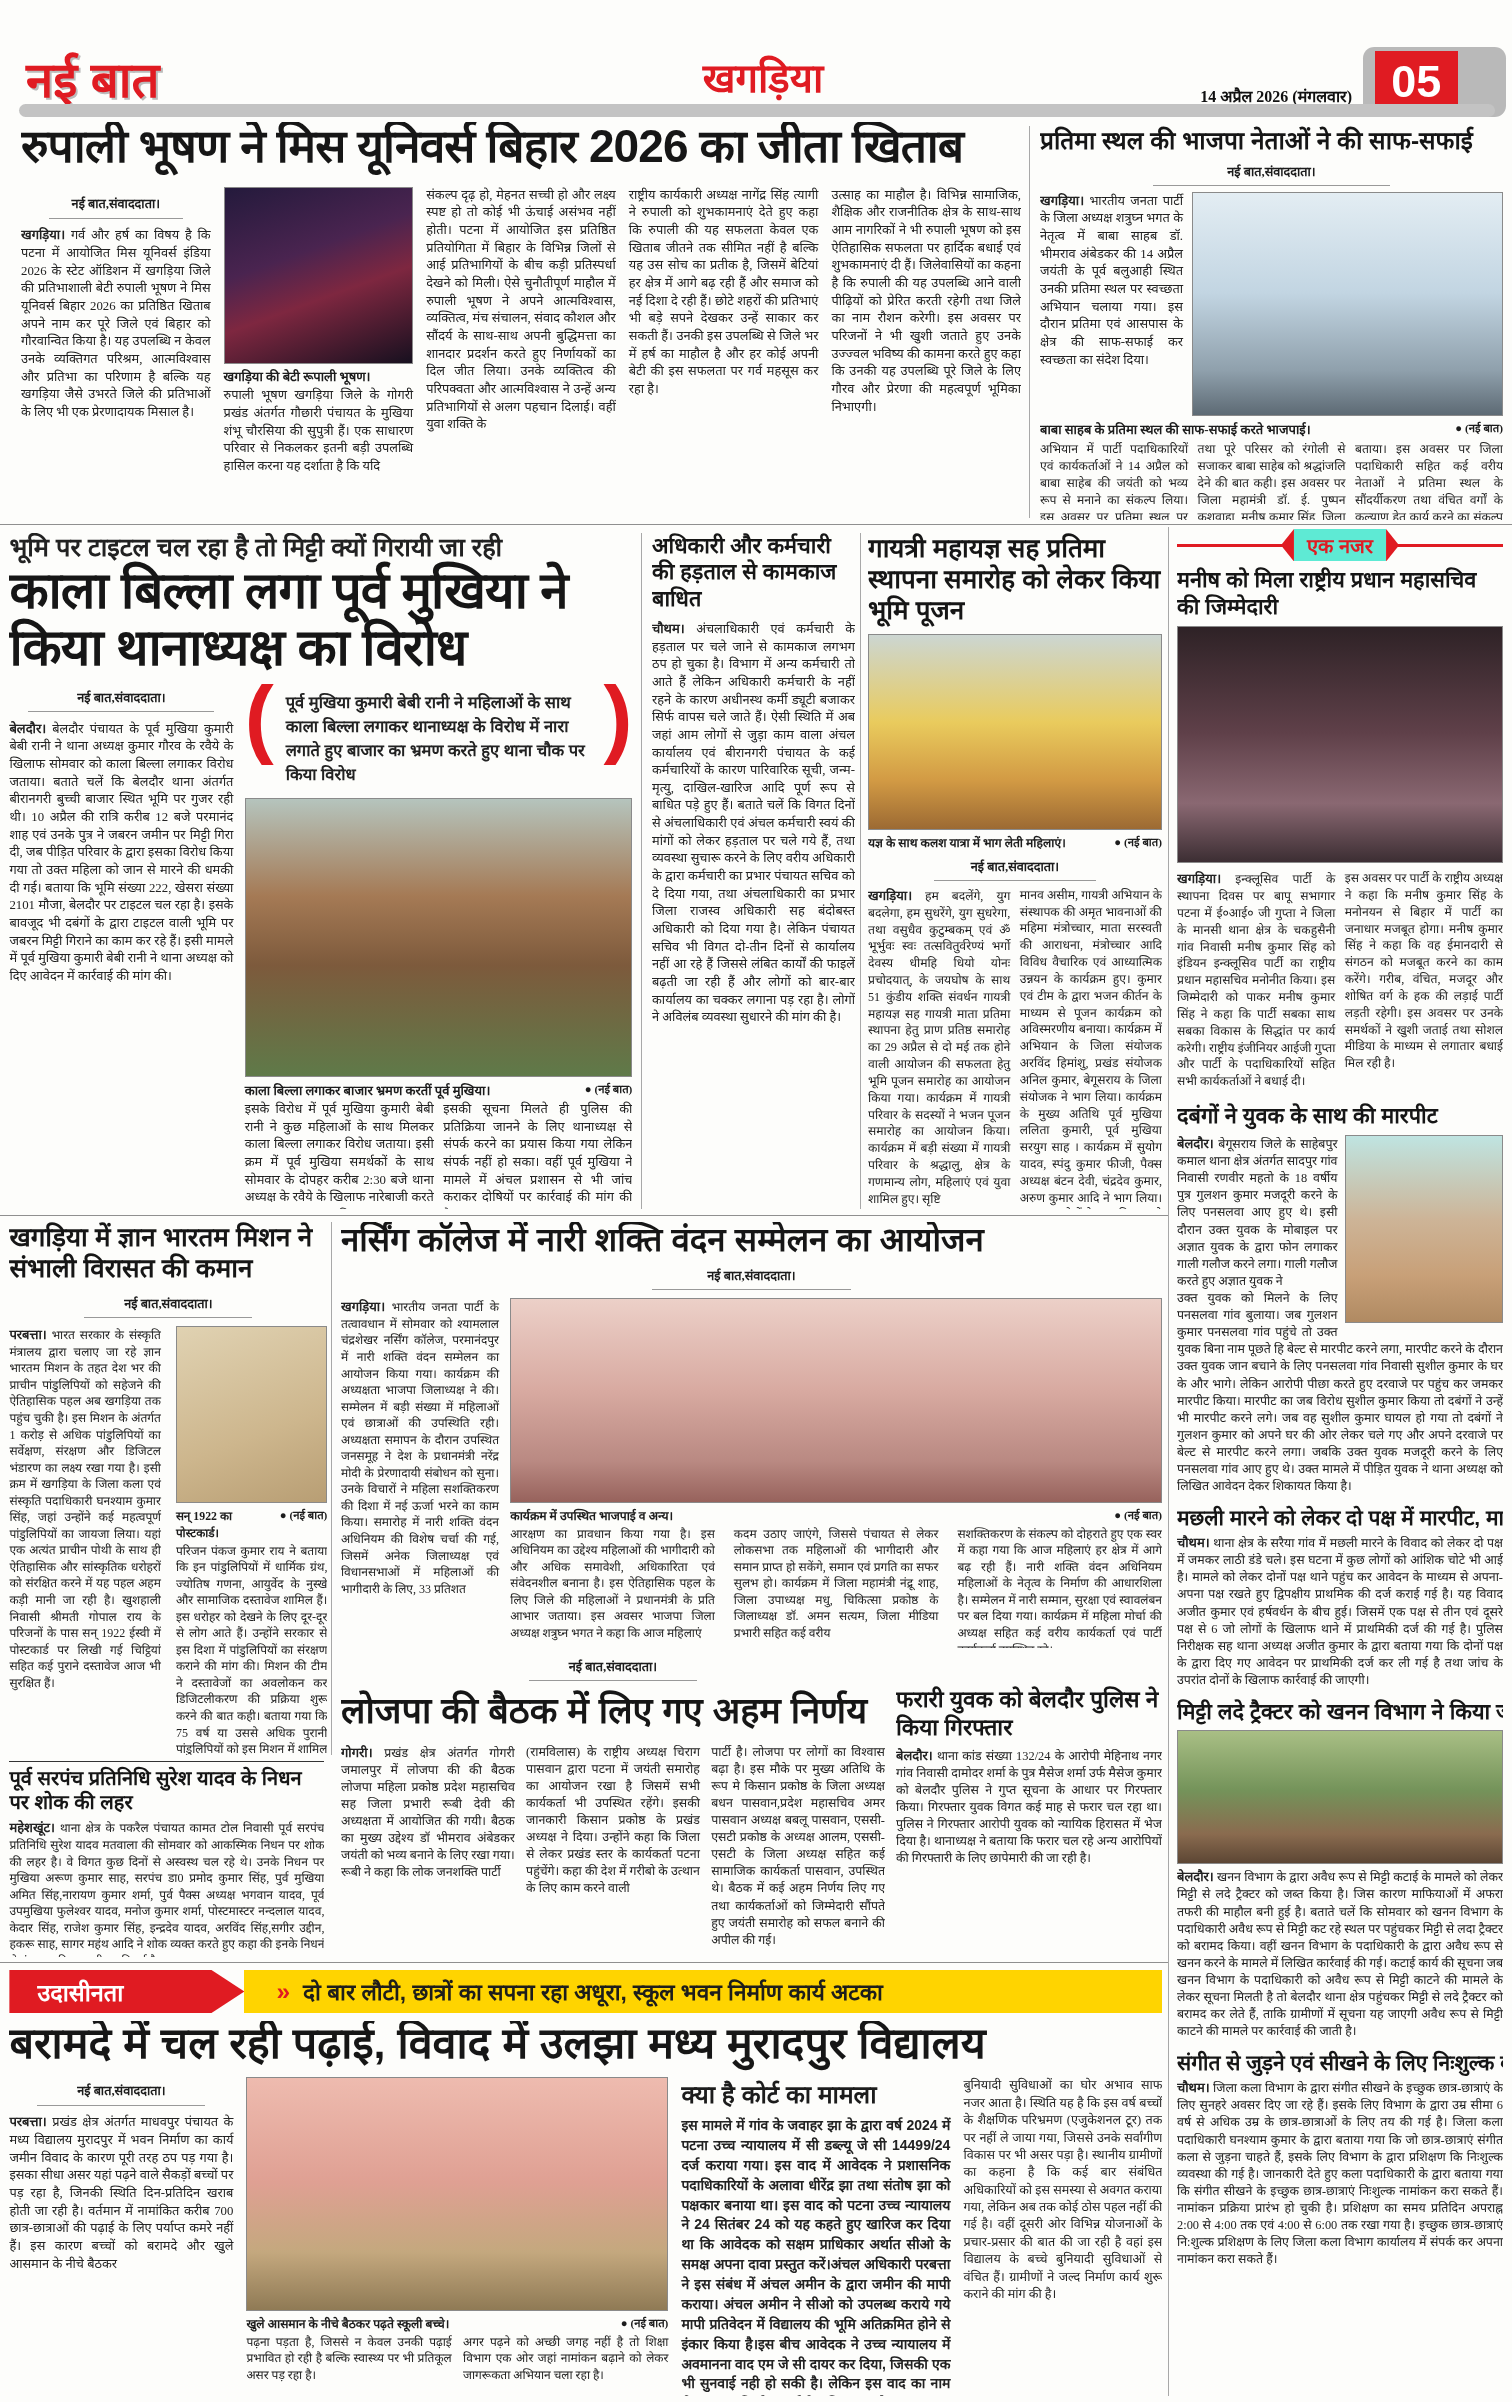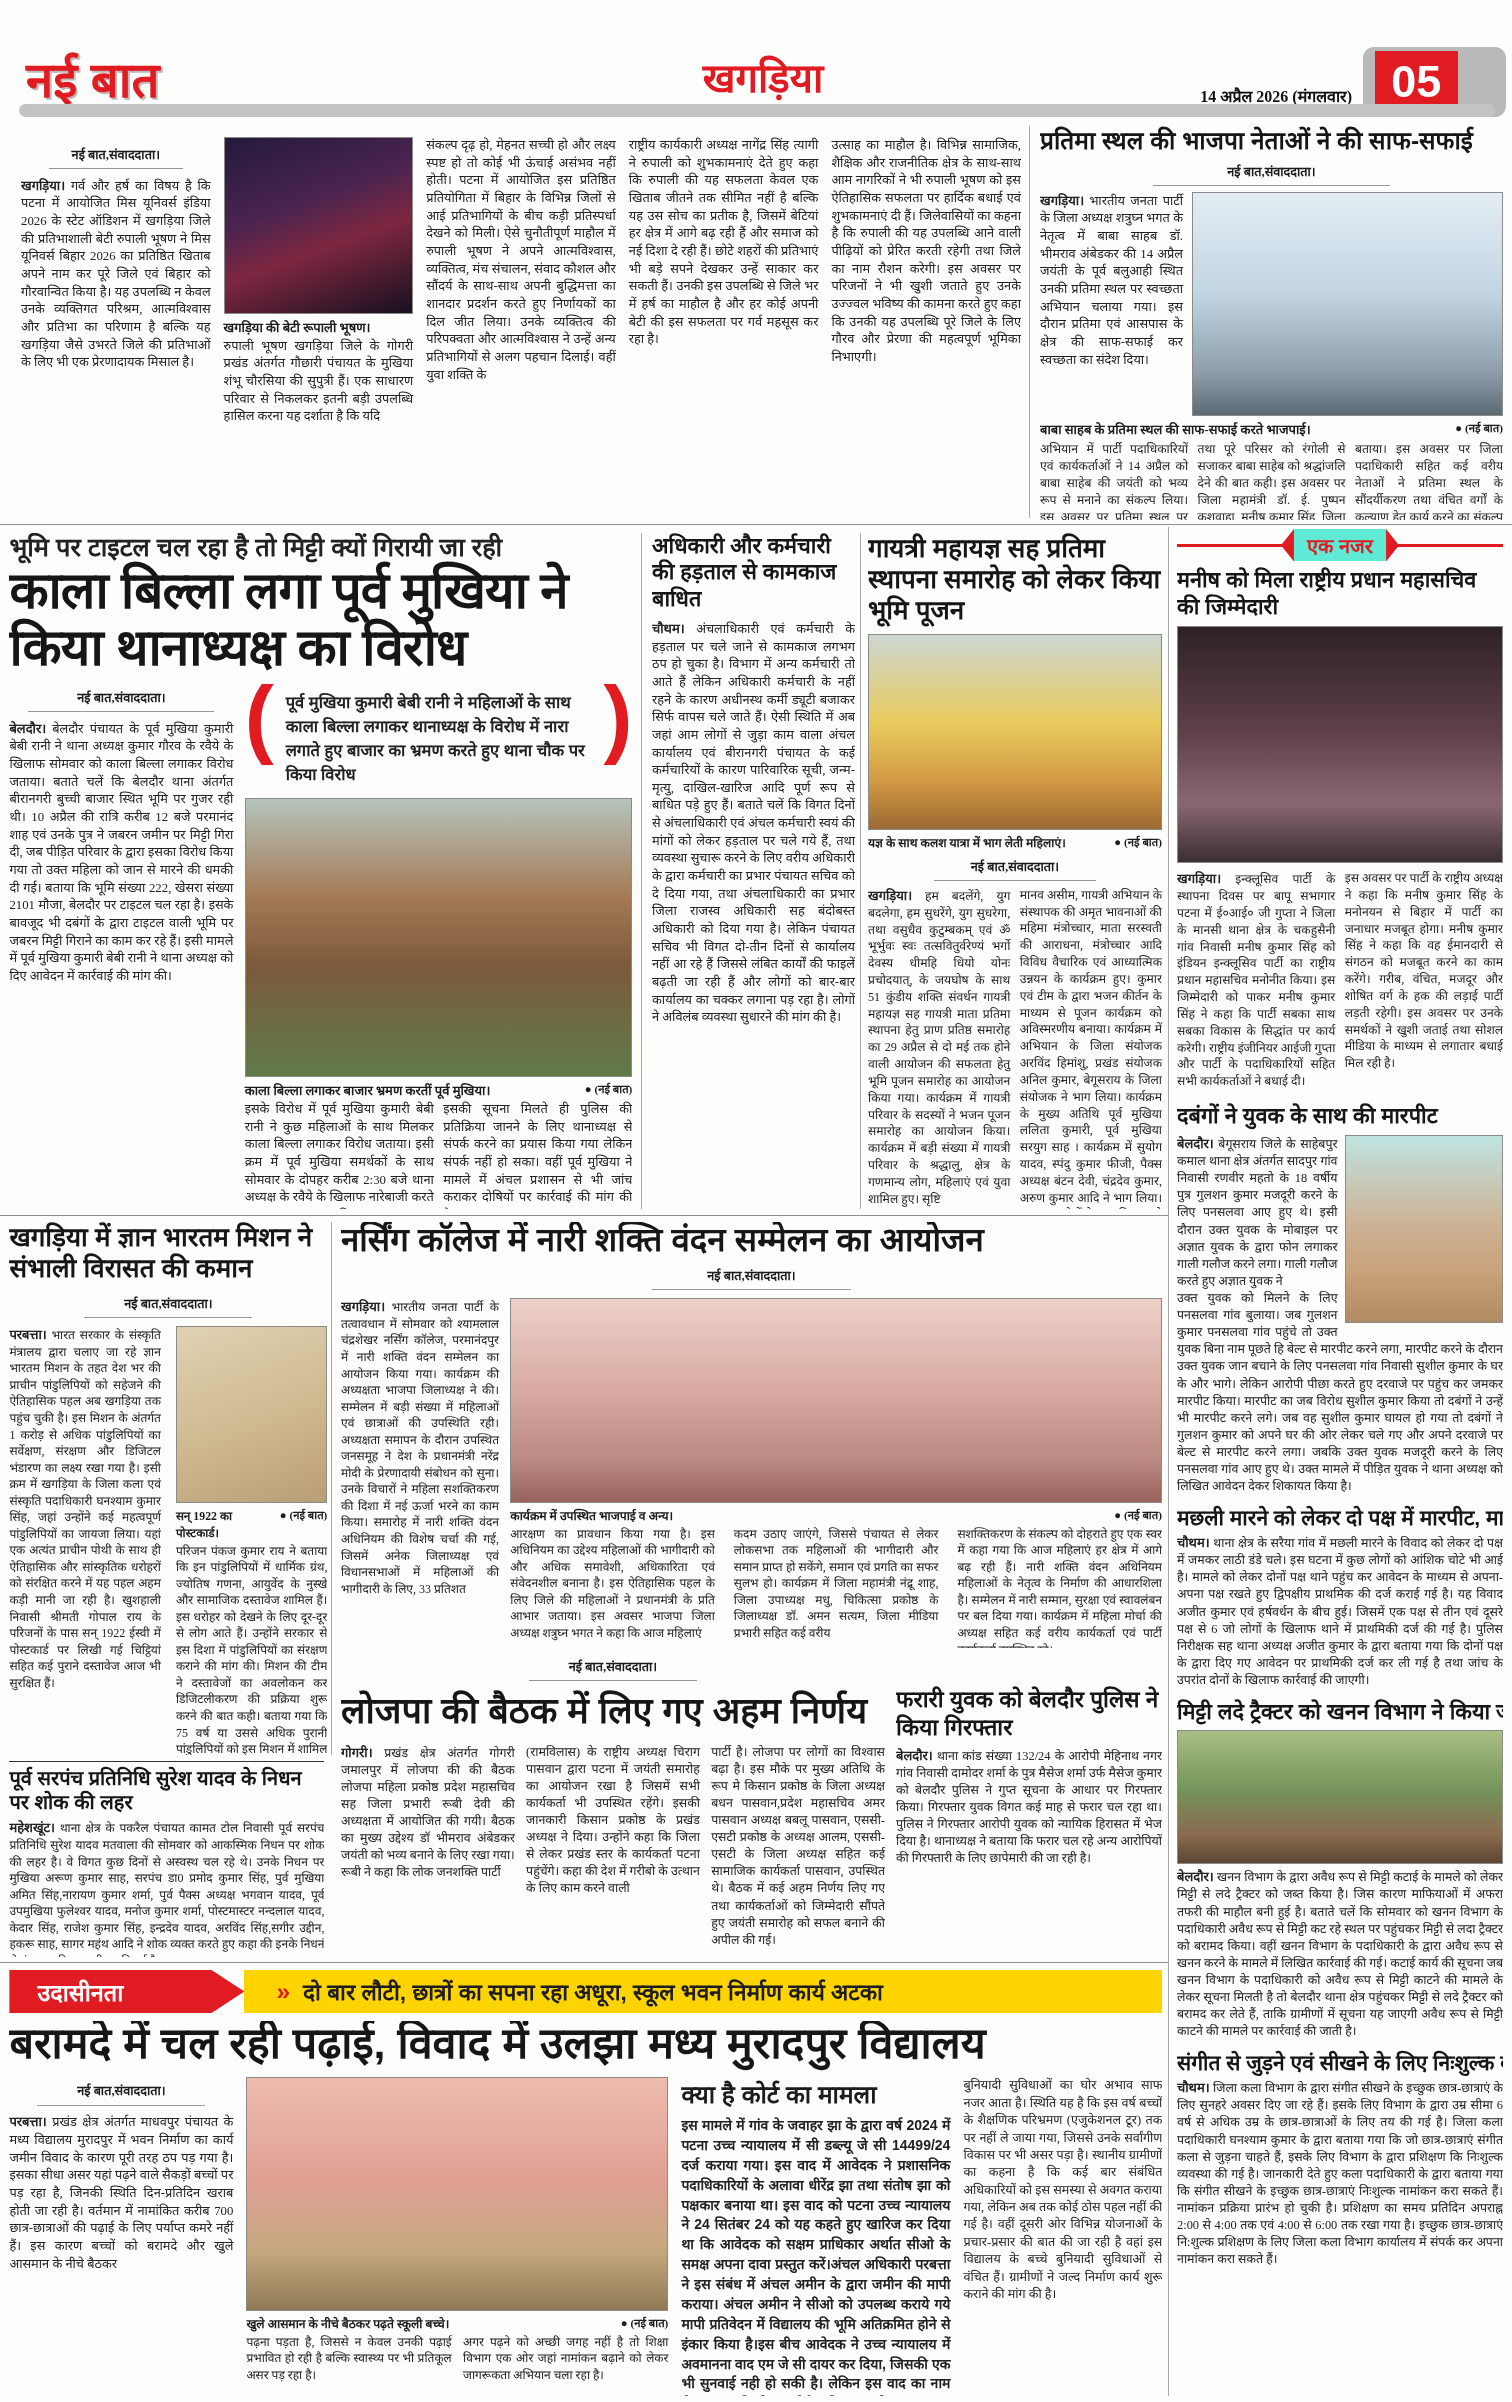--- a/index.html
+++ b/index.html
@@ -83,20 +83,21 @@
 
   <div class="logo">नई बात</div>
   <div class="edition">खगड़िया</div>
   <div class="dateline">14 अप्रैल 2026 (मंगलवार)</div>
   <div class="pagetab">
     <div class="pagenum">05</div>
   </div>
   <div class="graybar"></div>
 
   <div class="art" style="left:21px; top:122px; width:1000px; height:397px;">
+    <h1 class="h-main">रुपाली भूषण ने मिस यूनिवर्स बिहार 2026 का जीता खिताब</h1>
     <div class="cols" style="margin-top:15px;">
       <div>
         <div class="byline">नई बात,संवाददाता।</div>
         <p class="body"><b>खगड़िया।</b> <span>गर्व और हर्ष का विषय है कि पटना में आयोजित मिस यूनिवर्स इंडिया 2026 के स्टेट ऑडिशन में खगड़िया जिले की प्रतिभाशाली बेटी रुपाली भूषण ने मिस यूनिवर्स बिहार 2026 का प्रतिष्ठित खिताब अपने नाम कर पूरे जिले एवं बिहार को गौरवान्वित किया है। यह उपलब्धि न केवल उनके व्यक्तिगत परिश्रम, आत्मविश्वास और प्रतिभा का परिणाम है बल्कि यह खगड़िया जैसे उभरते जिले की प्रतिभाओं के लिए भी एक प्रेरणादायक मिसाल है।</span></p>
       </div>
       <div>
         <div class="ph ph-miss" style="height:177px;"></div>
         <div class="cap">
             <span>खगड़िया की बेटी रूपाली भूषण।</span>
           </div>

